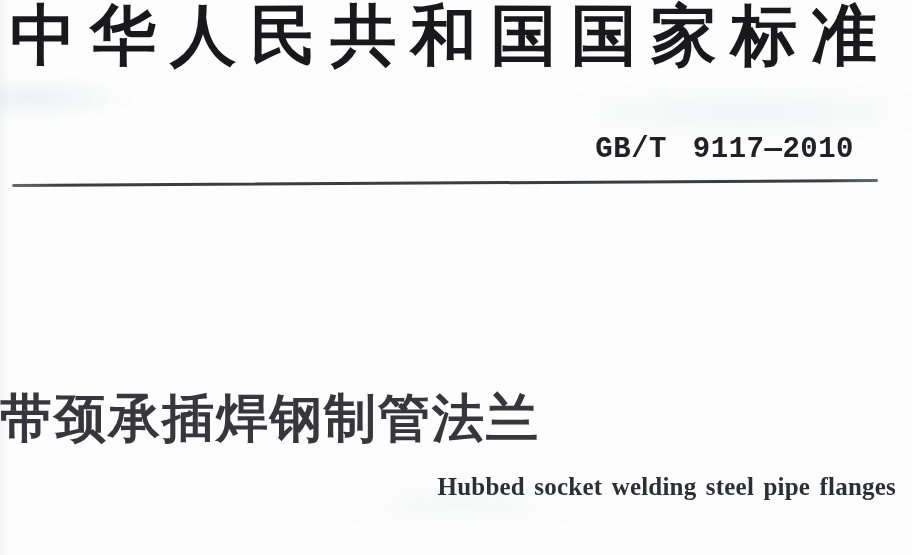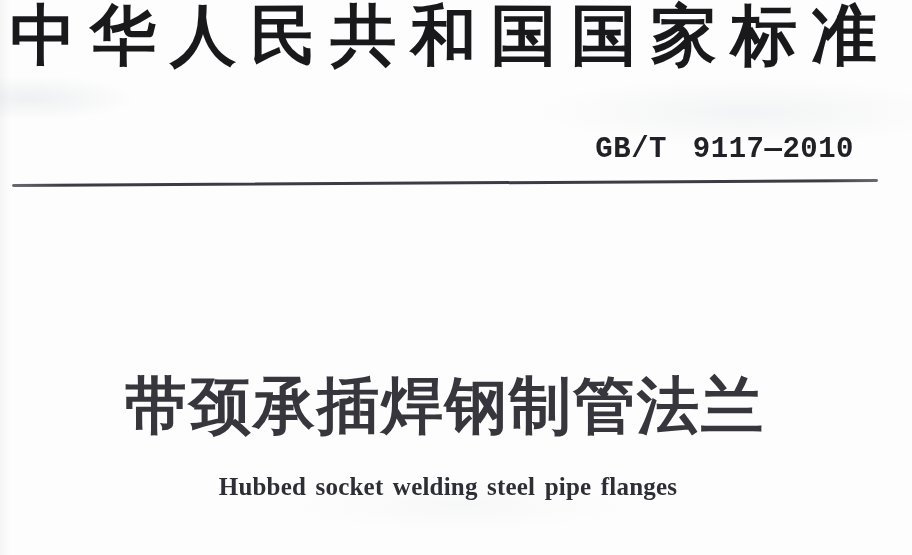--- a/index.html
+++ b/index.html
@@ -68,38 +68,38 @@
     left: 12px;
     width: 866px;
     height: 3px;
     background: linear-gradient(90deg, #6a6a72 0%, #3c3c44 6%, #3c3c44 94%, #6a6a72 100%);
     transform: rotate(-0.33deg);
     transform-origin: 100% 50%;
     border-radius: 2px;
   }
   .title-zh {
     position: absolute;
-    top: 372px;
+    top: 390px;
     left: 0;
     width: 890px;
-    text-align: center;
+    text-align: left;
     font-family: "DejaVu Sans", "Liberation Sans", sans-serif;
     font-weight: 700;
-    font-size: 62px;
+    font-size: 52px;
     line-height: 1.1;
     letter-spacing: 2px;
     color: #36363c;
     white-space: nowrap;
   }
   .title-en {
     position: absolute;
     top: 473px;
     left: 0;
     width: 896px;
-    text-align: center;
+    text-align: right;
     font-family: "Liberation Serif", "DejaVu Serif", serif;
     font-weight: 700;
     font-size: 25px;
     line-height: 1.15;
     word-spacing: 3px;
     letter-spacing: 0.2px;
     color: #2e2e36;
     white-space: nowrap;
   }
 </style>

